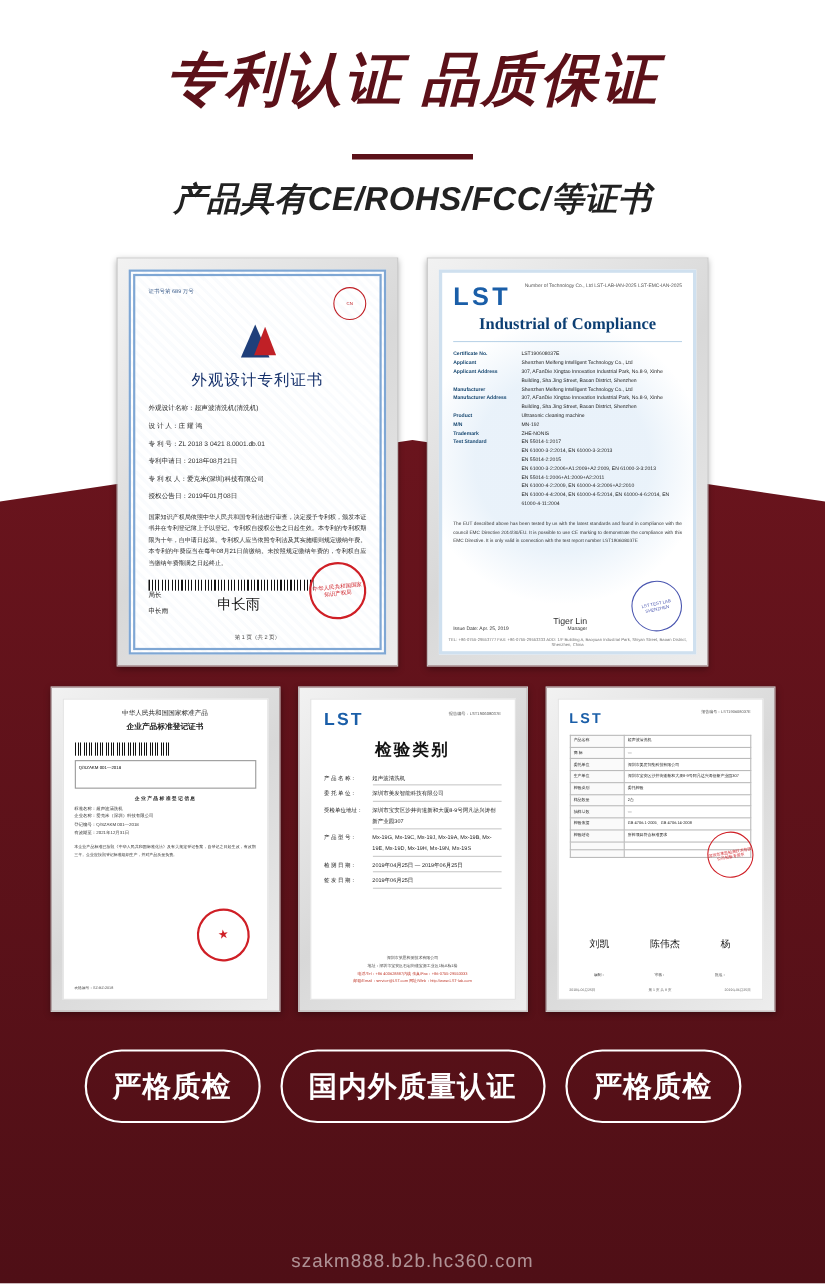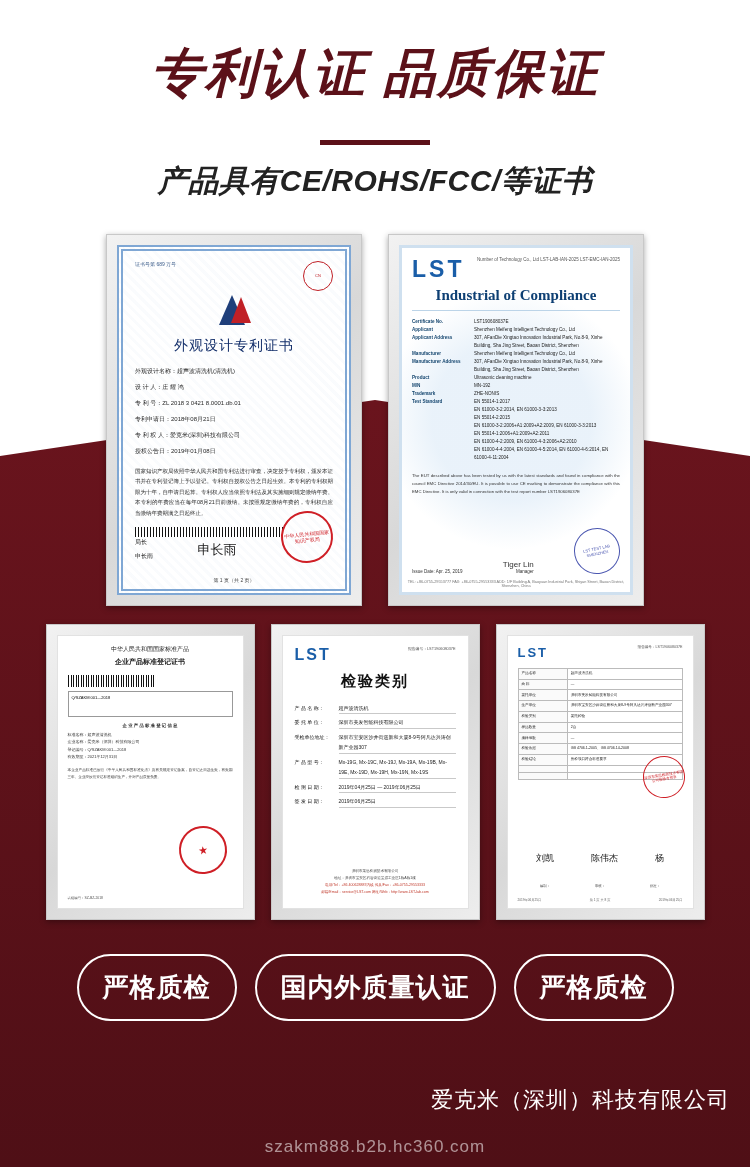--- a/index.html
+++ b/index.html
@@ -627,16 +627,15 @@
 
     </div>
   </div>
 
   <div class="pills">
     <div class="pill">严格质检</div>
     <div class="pill">国内外质量认证</div>
     <div class="pill">严格质检</div>
   </div>
 
-  <div class="footer">爱克米（深圳）科技有限公司</div>
   <div class="watermark">szakm888.b2b.hc360.com</div>
 
 </div>
 
 </body></html>

